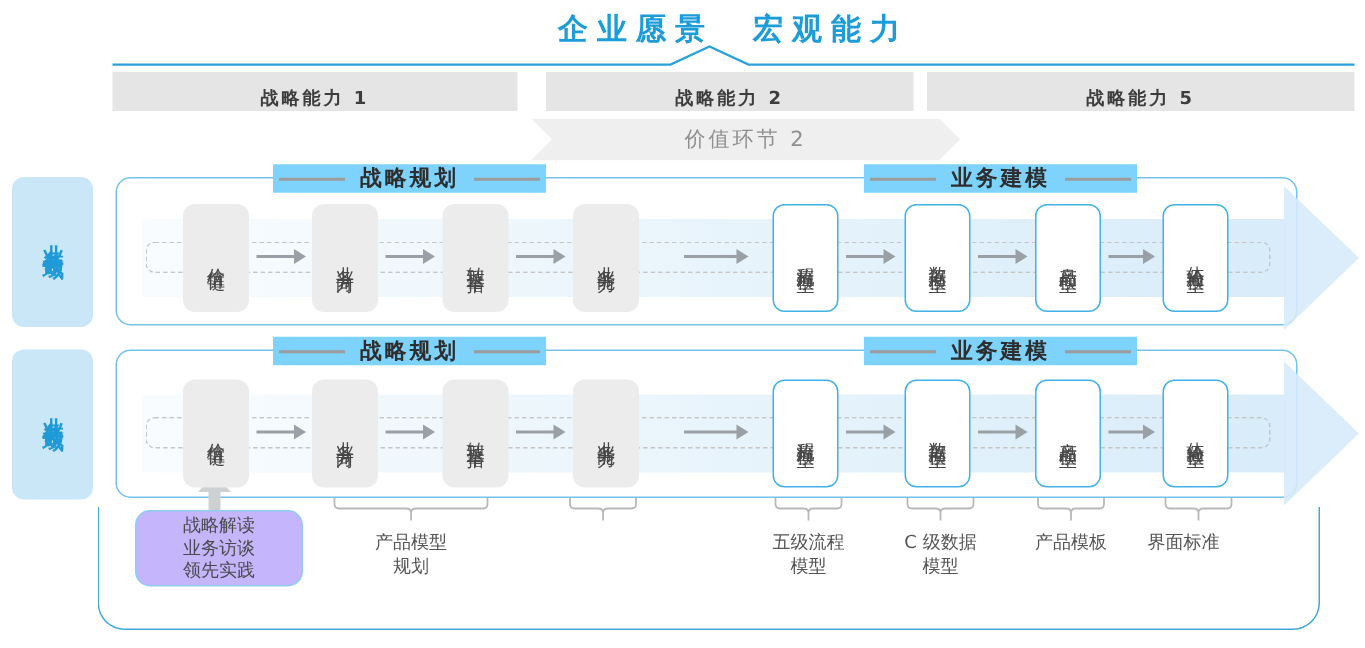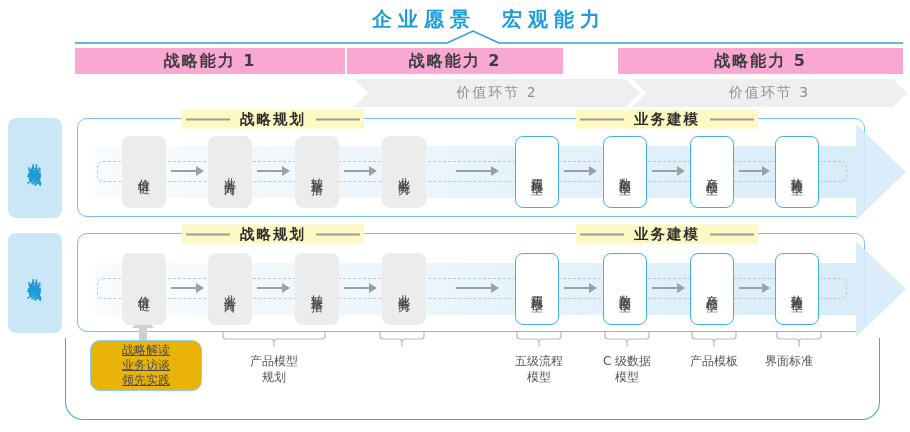--- a/index.html
+++ b/index.html
@@ -3,35 +3,35 @@
 <meta charset="utf-8">
 <style>
   html,body{margin:0;padding:0;background:#fff;}
   #page{position:relative;width:910px;height:432px;background:#fff;overflow:hidden;
         font-family:"DejaVu Sans","Liberation Sans",sans-serif;}
   .abs{position:absolute;}
   
   #title{left:372px;top:6px;display:flex;gap:26px;font-size:20px;font-weight:bold;
          color:#1c9cd8;letter-spacing:6px;}
   
-  .capbar{top:48px;height:26px;background:#f9a8d4;display:flex;align-items:center;
-          justify-content:center;font-size:16px;color:#3d3d3d;font-weight:600;letter-spacing:2px;}
+  .capbar{top:48px;height:26px;background:#e5e5e5;display:flex;align-items:flex-end;
+          justify-content:center;font-size:12px;color:#3d3d3d;font-weight:600;letter-spacing:2px;}
   
   .chev{top:79px;height:28px;background:#efefef;display:flex;align-items:center;
         justify-content:center;font-size:14px;color:#8f8f8f;letter-spacing:2px;}
   .chev.first{clip-path:polygon(0 0,calc(100% - 14px) 0,100% 50%,calc(100% - 14px) 100%,0 100%);}
   .chev.mid{clip-path:polygon(0 0,calc(100% - 14px) 0,100% 50%,calc(100% - 14px) 100%,0 100%,14px 50%);}
   
   .domain{left:8px;width:54px;height:100px;background:#cae7f7;border-radius:8px;
           color:#1e9ad7;font-size:14px;font-weight:bold;writing-mode:vertical-rl;
           display:flex;align-items:center;justify-content:center;letter-spacing:3px;}
   
   .rowbox{left:77px;width:788px;height:99px;background:#fff;border:1.5px solid #74c3ea;
           border-radius:10px;box-sizing:border-box;z-index:1;}
-  .hdr{display:flex;align-items:center;gap:10px;background:#fef9c3;padding:0 4px;z-index:6;
+  .hdr{display:flex;align-items:center;gap:10px;background:#7dd3fc;padding:0 4px;z-index:6;
        transform:translate(-50%,-50%);font-size:14.5px;font-weight:bold;color:#2e2e2e;letter-spacing:2px;}
   .hdr .dash{width:44px;height:2px;background:#9c9c9c;}
   
   .band{left:95px;width:763px;height:52px;z-index:2;
         background:linear-gradient(90deg,rgba(236,246,252,.35),#d8ecf9);}
   .bandhead{left:856px;width:50px;height:96px;z-index:2;background:rgba(214,235,249,.88);
             clip-path:polygon(0 0,100% 50%,0 100%);}
   .dashstrip{left:97px;width:748px;height:19px;border:1px dashed #c6c6c6;border-radius:6px;z-index:3;}
   
   .bx{width:44px;height:72px;border-radius:8px;z-index:4;writing-mode:vertical-rl;
@@ -42,22 +42,22 @@
   
   .harrow{height:2px;background:#9aa0a6;z-index:5;}
   .harrow::after{content:"";position:absolute;right:-7px;top:-4px;border-left:8px solid #9aa0a6;
                  border-top:5px solid transparent;border-bottom:5px solid transparent;}
   
   .uphead{left:132px;top:316px;width:22px;height:12px;background:#cdd1d4;
           clip-path:polygon(50% 0,100% 100%,0 100%);z-index:3;}
   .upshaft{left:139px;top:327px;width:8px;height:15px;background:#cdd1d4;z-index:3;}
   
   #practice{left:90px;top:340px;width:110px;height:49px;border:1.3px solid #8fcdf0;border-radius:10px;
-            background:#eab308;display:flex;align-items:center;justify-content:center;text-align:center;
-            font-size:12px;color:#4a4a4a;line-height:15px;white-space:pre-line;z-index:4;text-decoration:underline;}
+            background:#c4b5fd;display:flex;align-items:center;justify-content:center;text-align:center;
+            font-size:12px;color:#4a4a4a;line-height:15px;white-space:pre-line;z-index:4;}
   .deliv{top:353px;transform:translateX(-50%);text-align:center;font-size:12px;color:#555;
          line-height:16px;white-space:pre-line;z-index:4;}
   
   #tool{left:65px;top:338px;width:815px;height:82px;border:1.5px solid #3fa9dc;border-top:none;
         border-radius:0 0 18px 18px;box-sizing:border-box;}
   #toollabel{left:470px;top:393px;transform:translateX(-50%);font-size:17px;font-weight:bold;
              color:#333;letter-spacing:4px;}
   svg{display:block;}
 </style>
 </head>
@@ -70,32 +70,29 @@
     <span>宏观能力</span>
   </div>
 
   <svg class="abs" style="left:0;top:0;z-index:0" width="910" height="50" viewBox="0 0 910 50">
     <path d="M75,43 H447 L473,31 L499,43 H903" stroke="#29a1da" stroke-width="1.5" fill="none"></path>
   </svg>
 
   <div class="abs capbar" style="left:75px;width:270px;">
     <span>战略能力 1</span>
     </div>
-  <div class="abs capbar" style="left:347px;width:216px;">
+  <div class="abs capbar" style="left:364px;width:245px;">
     <span>战略能力 2</span>
     </div>
   <div class="abs capbar" style="left:618px;width:285px;">
     <span>战略能力 5</span>
     </div>
 
   <div class="abs chev mid" style="left:354px;width:286px;">
     <span>价值环节 2</span>
-    </div>
-  <div class="abs chev mid" style="left:632px;width:275px;">
-    <span>价值环节 3</span>
     </div>
 
   <div class="abs domain" style="top:118px;">业务领域 1</div>
   <div class="abs domain" style="top:233px;">业务领域 2</div>
 
   <div class="abs rowbox" style="top:118px;"></div>
   <div class="abs band" style="top:146px;"></div>
   <div class="abs bandhead" style="top:124px;"></div>
   <div class="abs dashstrip" style="top:161px;"></div>
 

